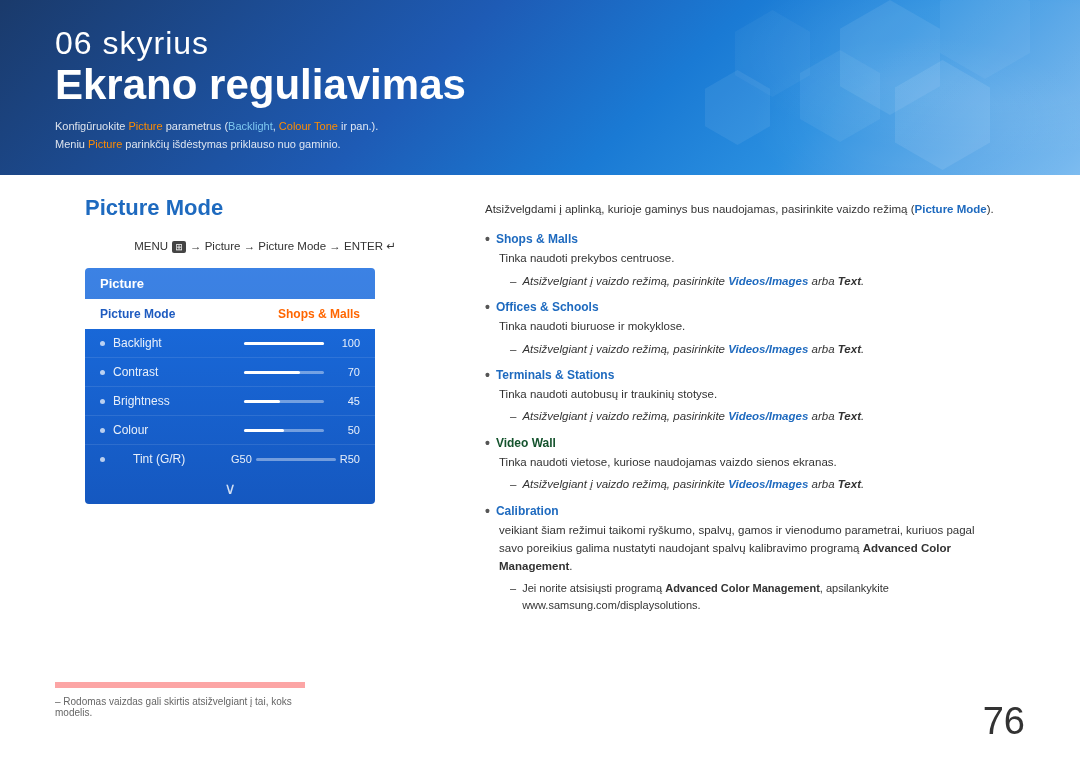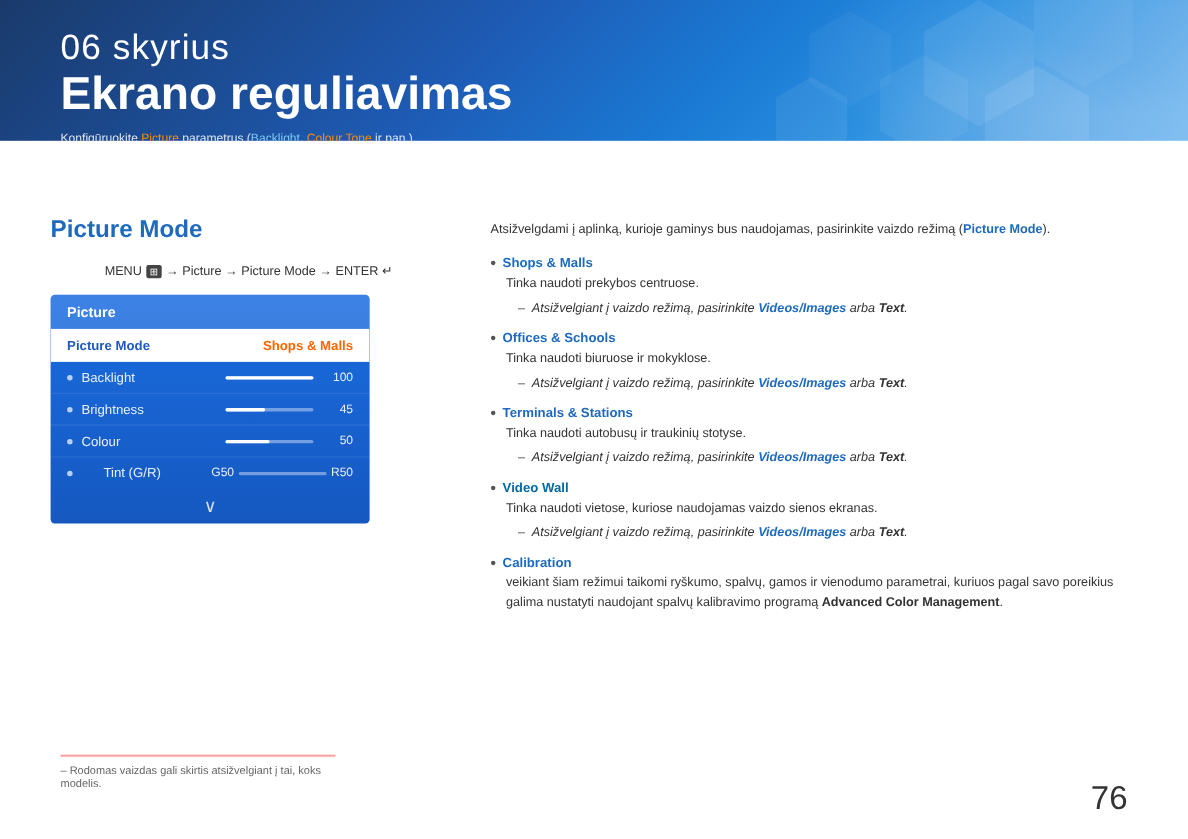--- a/index.html
+++ b/index.html
@@ -9,21 +9,21 @@
       background: #fff;
       font-family: 'Arial', sans-serif;
       overflow: hidden;
       position: relative;
     }
 
     
     .header-banner {
       position: absolute;
       top: 0; left: 0; right: 0;
-      height: 128px;
+      height: 175px;
       background: linear-gradient(135deg, #1a3a6b 0%, #1e5bb5 40%, #1a7ad4 60%, #2a8fe0 75%, #5ba8e8 90%, #7dbcf0 100%);
       overflow: hidden;
     }
 
     .header-banner::after {
       content: '';
       position: absolute;
       right: 0; top: 0;
       width: 400px; height: 175px;
       background: 
@@ -83,21 +83,21 @@
     }
 
     .header-subtitle .orange { color: #ff8c00; }
     .header-subtitle .blue-light { color: #7ec8f0; }
 
     
     .main-content {
       position: absolute;
       top: 195px;
       left: 0; right: 0; bottom: 0;
-      padding: 0 46px;
+      padding: 0 85px;
       display: flex;
       gap: 40px;
     }
 
     
     .left-col {
       width: 360px;
       flex-shrink: 0;
     }
 
@@ -246,32 +246,32 @@
       color: rgba(255,255,255,0.8);
       font-size: 16px;
     }
 
     
     .bottom-note {
       position: absolute;
       bottom: 45px;
       left: 55px;
       width: 250px;
-      border-top: 2px solid #fca5a5;
+      border-top: 6px solid #fca5a5;
       padding-top: 8px;
       font-size: 10px;
       color: #666;
     }
 
     
     .page-number {
       position: absolute;
       bottom: 20px;
       right: 55px;
-      font-size: 30px;
+      font-size: 38px;
       font-weight: 300;
       color: #333;
     }
 
     
     .right-col {
       flex: 1;
       padding-top: 5px;
     }
 
@@ -404,20 +404,30 @@
         <div class="setting-dot"></div>
         <span class="setting-name">Backlight</span>
         <div class="setting-bar-container">
           <div class="setting-bar">
             <div class="setting-bar-fill" style="width:100%"></div>
           </div>
           <span class="setting-value">100</span>
         </div>
       </div>
 
+      <div class="picture-setting-row">
+        <div class="setting-dot"></div>
+        <span class="setting-name">Contrast</span>
+        <div class="setting-bar-container">
+          <div class="setting-bar">
+            <div class="setting-bar-fill" style="width:70%"></div>
+          </div>
+          <span class="setting-value">70</span>
+        </div>
+      </div>
 
       <div class="picture-setting-row">
         <div class="setting-dot"></div>
         <span class="setting-name">Brightness</span>
         <div class="setting-bar-container">
           <div class="setting-bar">
             <div class="setting-bar-fill" style="width:45%"></div>
           </div>
           <span class="setting-value">45</span>
         </div>
@@ -486,37 +496,40 @@
       </div>
       <div class="mode-desc">Tinka naudoti autobusų ir traukinių stotyse.</div>
       <div class="mode-sub">
         <span>Atsižvelgiant į vaizdo režimą, pasirinkite <span class="bold blue-link">Videos/Images</span> arba <span class="bold">Text</span>.</span>
       </div>
     </div>
 
     <div class="mode-section">
       <div class="mode-title">
         <span class="bullet">•</span>
-        <span style="color:#0369a1;font-weight:700;">Video Wall</span>
+        <span style="color:#14532d;font-weight:700;">Video Wall</span>
       </div>
       <div class="mode-desc">Tinka naudoti vietose, kuriose naudojamas vaizdo sienos ekranas.</div>
       <div class="mode-sub">
         <span>Atsižvelgiant į vaizdo režimą, pasirinkite <span class="bold blue-link">Videos/Images</span> arba <span class="bold">Text</span>.</span>
       </div>
     </div>
 
     <div class="mode-section">
       <div class="mode-title">
         <span class="bullet">•</span>
         <span style="color:#1e6abf;font-weight:700;">Calibration</span>
       </div>
       <div class="mode-desc">
         veikiant šiam režimui taikomi ryškumo, spalvų, gamos ir vienodumo parametrai, kuriuos pagal savo poreikius galima nustatyti naudojant spalvų kalibravimo programą <strong>Advanced Color Management</strong>.
       </div>
       <div class="long-sub">
+        <div class="long-sub-item">
+          <span>Jei norite atsisiųsti programą <strong>Advanced Color Management</strong>, apsilankykite www.samsung.com/displaysolutions.</span>
+        </div>
       </div>
     </div>
 
   </div>
 </div>
 
 <div class="bottom-note">– Rodomas vaizdas gali skirtis atsižvelgiant į tai, koks modelis.</div>
 
 <div class="page-number">76</div>
 

